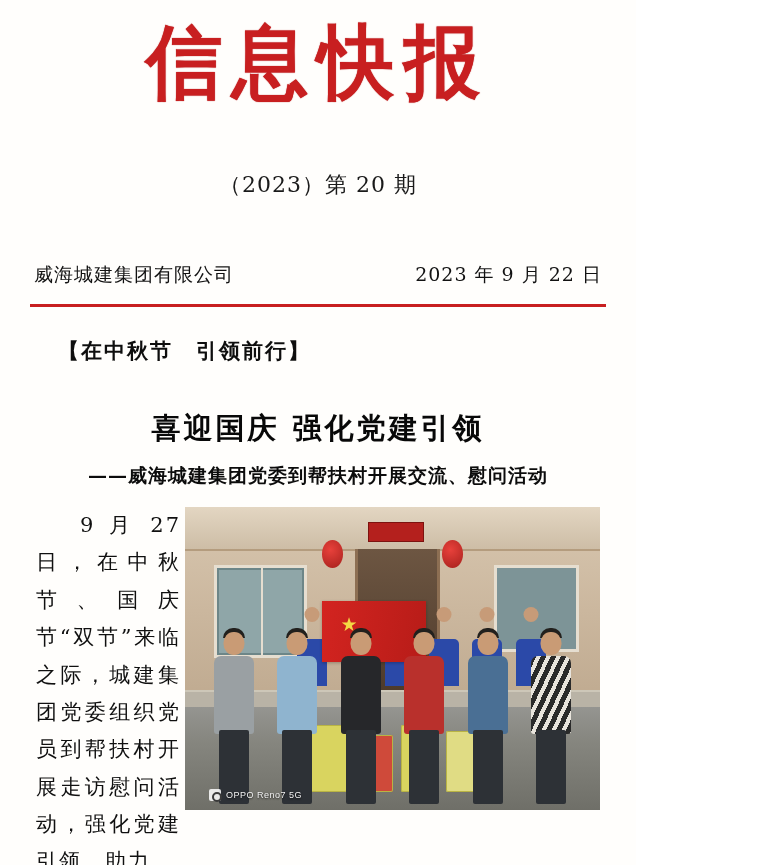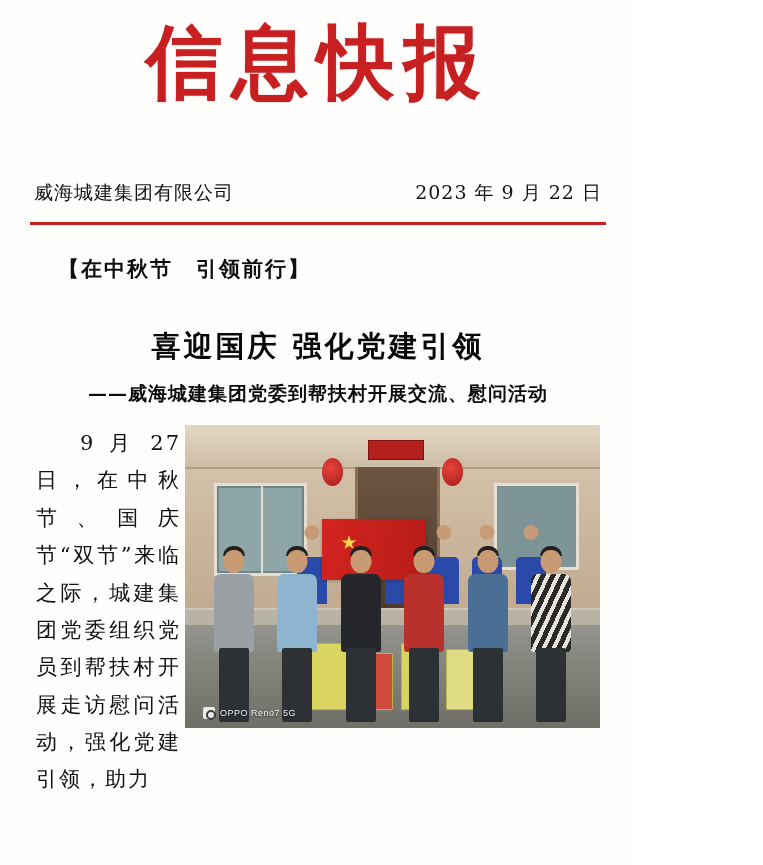--- a/index.html
+++ b/index.html
@@ -234,21 +234,21 @@
   
   .ph-bags {
     position: absolute; left: 30%; bottom: 6%; width: 42%; height: 22%;
     display: flex; gap: 8px; align-items: flex-end;
   }
   .ph-bags span { flex: 1; height: 100%; background: #d9d45f; border-radius: 2px; box-shadow: inset 0 0 0 1px #b9b444; }
   .ph-bags span:nth-child(2) { background: #cf4a3a; height: 85%; }
   .ph-bags span:nth-child(4) { background: #e0dc84; height: 92%; }
 
   .ph-watermark {
-    position: absolute; left: 18px; bottom: 9px;
+    position: absolute; left: 24px; bottom: 9px;
     display: flex; align-items: center; gap: 5px;
     color: #f2f2f2; font-size: 9px; letter-spacing: .5px;
     font-family: "Liberation Sans", sans-serif;
     text-shadow: 0 1px 2px rgba(0,0,0,.7);
   }
   .ph-watermark .mk {
     width: 12px; height: 12px; border-radius: 2px;
     background: rgba(255,255,255,.85);
     position: relative;
   }
@@ -260,20 +260,21 @@
 </style>
 </head>
 <body>
 
 <div class="page">
 
   <div class="masthead">
     <div class="masthead-title">信息快报</div>
   </div>
 
+  <div class="issue-line">（2023）第 20 期</div>
 
   <div class="meta-row">
     <div class="meta-left">威海城建集团有限公司</div>
     <div class="meta-right">2023 年 9 月 22 日</div>
   </div>
 
   <div class="rule"></div>
 
   <div class="column-head">【在中秋节　引领前行】</div>
 

